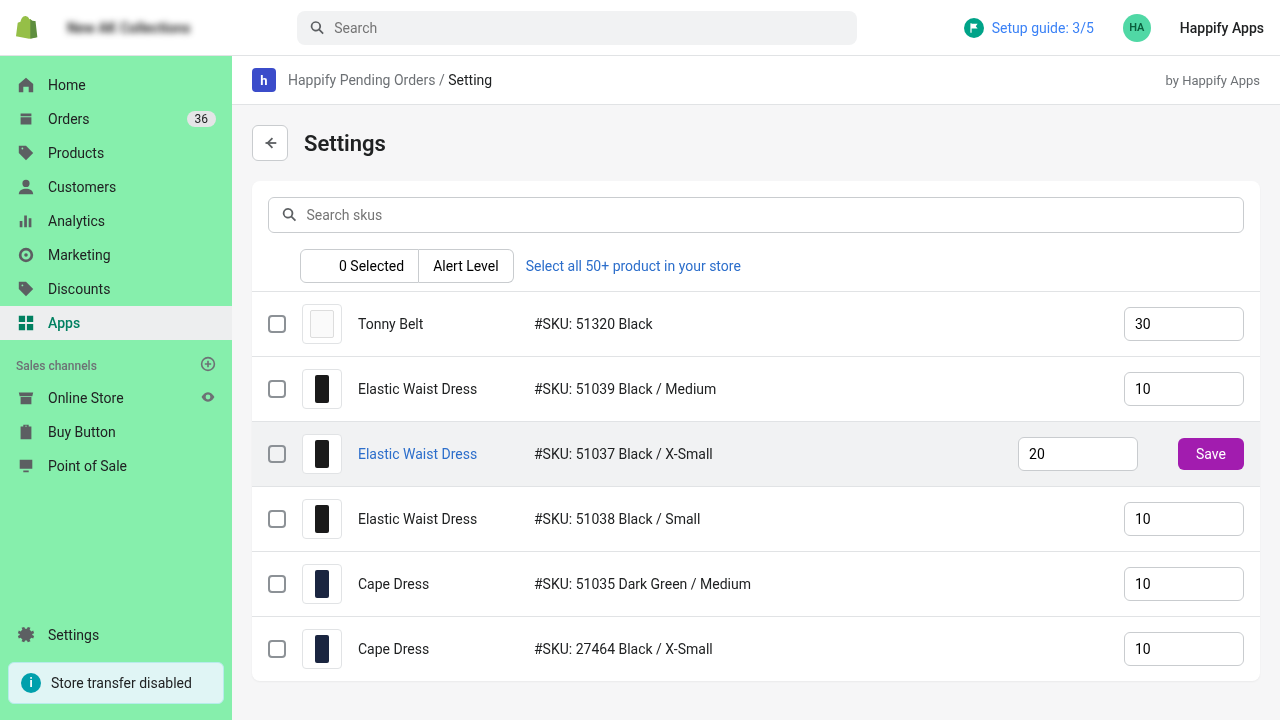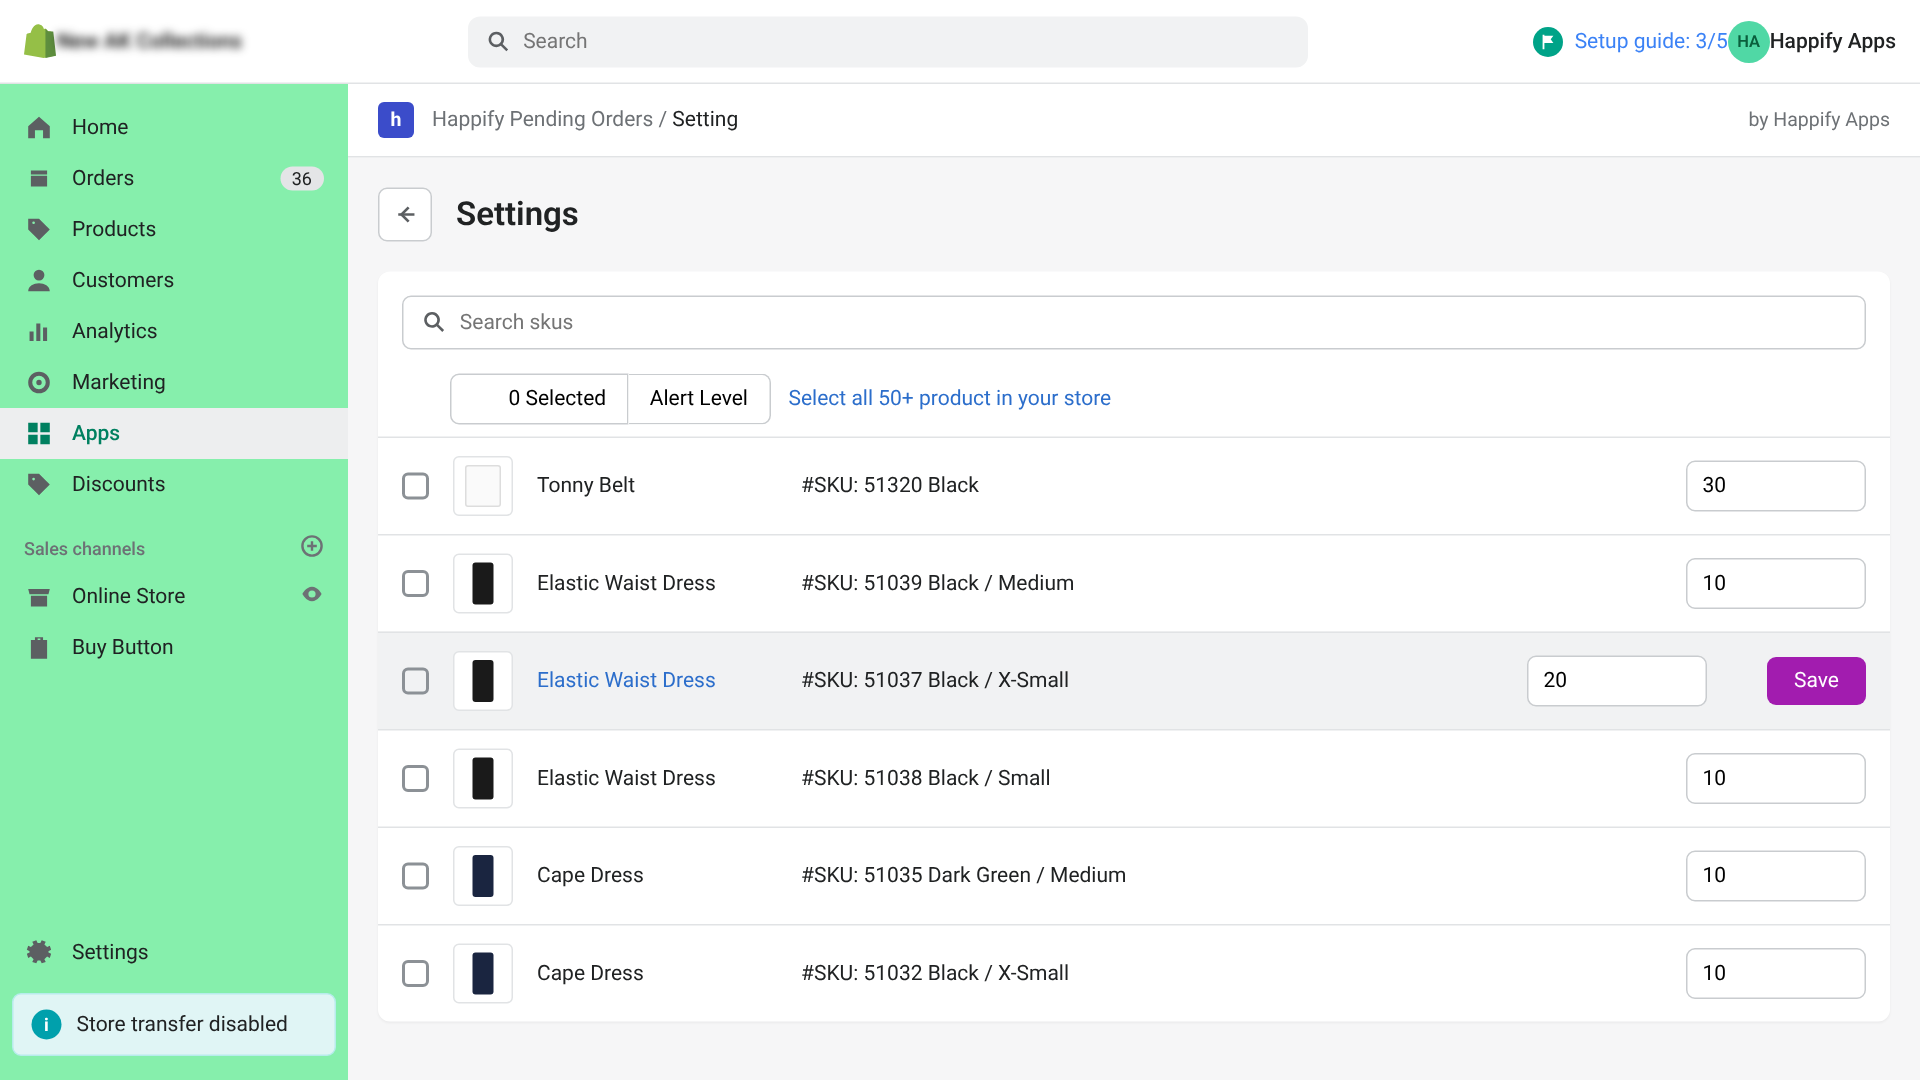--- a/index.html
+++ b/index.html
@@ -1,17 +1,17 @@
 <!DOCTYPE html>
 <html><head>
 <meta charset="utf-8">
 <style>
 * { box-sizing: border-box; margin: 0; padding: 0; font-family: -apple-system, BlinkMacSystemFont, "Segoe UI", Roboto, sans-serif; }
 body { background: #f6f6f7; color: #202223; font-size: 14px; }
-.topbar { display: flex; align-items: center; height: 56px; background: #fff; border-bottom: 1px solid #e1e3e5; padding: 0 16px; gap: 0; }
+.topbar { display: flex; align-items: center; height: 56px; background: #fff; border-bottom: 1px solid #e1e3e5; padding: 0 16px; gap: 29px; }
 .logo { width: 22px; height: 24px; }
 .store-name { font-weight: 600; color: #1a1a1a; filter: blur(3px); }
 .search-wrap { flex: 1; max-width: 560px; margin: 0 auto; }
 .search-box { display: flex; align-items: center; background: #f1f2f3; border-radius: 8px; padding: 8px 12px; gap: 8px; }
 .search-box input { border: none; background: transparent; outline: none; width: 100%; font-size: 14px; }
 .setup-guide { display: flex; align-items: center; gap: 8px; color: #3b82f6; }
 .flag-icon { width: 20px; height: 20px; background: #00a388; border-radius: 50%; display: flex; align-items: center; justify-content: center; color: #fff; font-size: 12px; }
 .avatar { width: 28px; height: 28px; background: #50d8a5; border-radius: 50%; display: flex; align-items: center; justify-content: center; font-size: 11px; font-weight: 600; color: #0a5f3d; }
 .display-name { font-weight: 500; }
 
@@ -141,35 +141,35 @@
         <span>Analytics</span>
       </div>
       <div class="nav-item">
         <span class="icon">
             <svg width="18" height="18" viewBox="0 0 20 20">
               <path fill="currentColor" d="M10 2a8 8 0 110 16 8 8 0 010-16zm0 3a5 5 0 100 10 5 5 0 000-10zm0 3a2 2 0 110 4 2 2 0 010-4z"></path>
             </svg>
           </span>
         <span>Marketing</span>
       </div>
+      <div class="nav-item">
+        <span class="icon">
+            <svg width="18" height="18" viewBox="0 0 20 20">
+              <path fill="currentColor" d="M2 2h8l8 8-8 8-8-8zM6 7a1 1 0 100-2 1 1 0 000 2z"></path>
+            </svg>
+          </span>
+        <span>Discounts</span>
+      </div>
       <div class="nav-item active">
         <span class="icon">
             <svg width="18" height="18" viewBox="0 0 20 20">
               <path fill="currentColor" d="M2 2h7v7H2zM11 2h7v7h-7zM2 11h7v7H2zM11 11h7v7h-7z"></path>
             </svg>
           </span>
         <span>Apps</span>
-      </div>
-      <div class="nav-item">
-        <span class="icon">
-            <svg width="18" height="18" viewBox="0 0 20 20">
-              <path fill="currentColor" d="M2 2h8l8 8-8 8-8-8zM6 7a1 1 0 100-2 1 1 0 000 2z"></path>
-            </svg>
-          </span>
-        <span>Discounts</span>
       </div>
 
       <div class="nav-section-title">
         <span>Sales channels</span>
         <span class="add-channel"><svg width="16" height="16" viewBox="0 0 20 20">
               <circle cx="10" cy="10" r="8" fill="none" stroke="currentColor" stroke-width="2"></circle>
               <path d="M10 6v8M6 10h8" stroke="currentColor" stroke-width="2"></path>
             </svg></span>
       </div>
       <div class="nav-item">
@@ -183,20 +183,28 @@
               <path fill="currentColor" d="M10 4c5 0 8 6 8 6s-3 6-8 6-8-6-8-6 3-6 8-6zm0 3a3 3 0 100 6 3 3 0 000-6z"></path>
             </svg></span>
       </div>
       <div class="nav-item">
         <span class="icon">
             <svg width="18" height="18" viewBox="0 0 20 20">
               <path fill="currentColor" d="M4 4h3V2h6v2h3v14H4zM9 4h2V3H9z"></path>
             </svg>
           </span>
         <span>Buy Button</span>
+      </div>
+      <div class="nav-item">
+        <span class="icon">
+            <svg width="18" height="18" viewBox="0 0 20 20">
+              <path fill="currentColor" d="M3 3h14v10H3zM7 15h6v2H7z"></path>
+            </svg>
+          </span>
+        <span>Point of Sale</span>
       </div>
     </div>
 
     <div class="nav-item settings-item">
       <span class="icon">
           <svg width="18" height="18" viewBox="0 0 20 20">
             <path fill="currentColor" d="M10 6a4 4 0 110 8 4 4 0 010-8zm7 4l2 1-1 3-2-1-2 2 1 2-3 1-1-2h-2l-1 2-3-1 1-2-2-2-2 1-1-3 2-1V9L1 8l1-3 2 1 2-2-1-2 3-1 1 2h2l1-2 3 1-1 2 2 2 2-1 1 3-2 1z"></path>
           </svg>
         </span>
       <span>Settings</span>
@@ -303,21 +311,21 @@
     <span class="sku">#SKU: 51035 Dark Green / Medium</span>
     <input class="qty-input" value="10" style="">
 
   </div>
             <div class="row">
     <span class="chk"></span>
     <span class="thumb navy">
                 <span class="shape"></span>
               </span>
     <span class="prod-name ">Cape Dress</span>
-    <span class="sku">#SKU: 51032 Black / X-Small</span>
+    <span class="sku">#SKU: 27464 Black / X-Small</span>
     <input class="qty-input" value="10" style="">
 
   </div>
           </div>
       </div>
     </div>
   </div>
 </div>
 
 </body></html>

